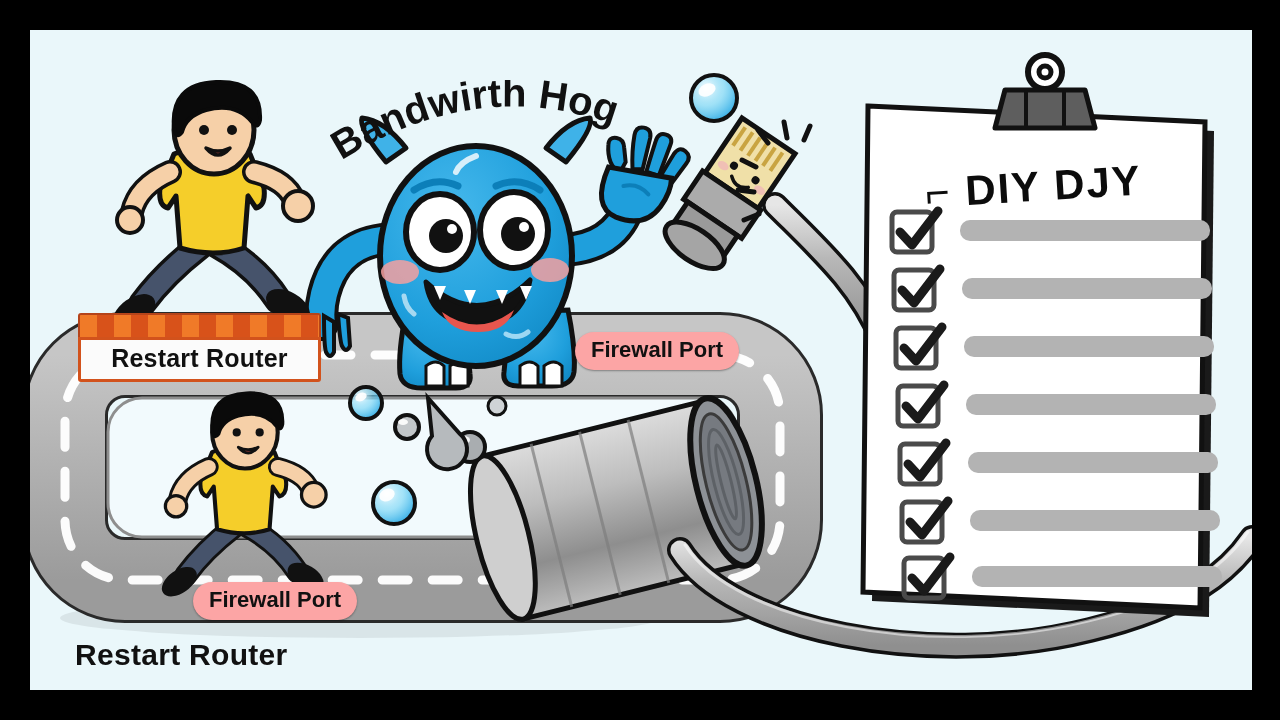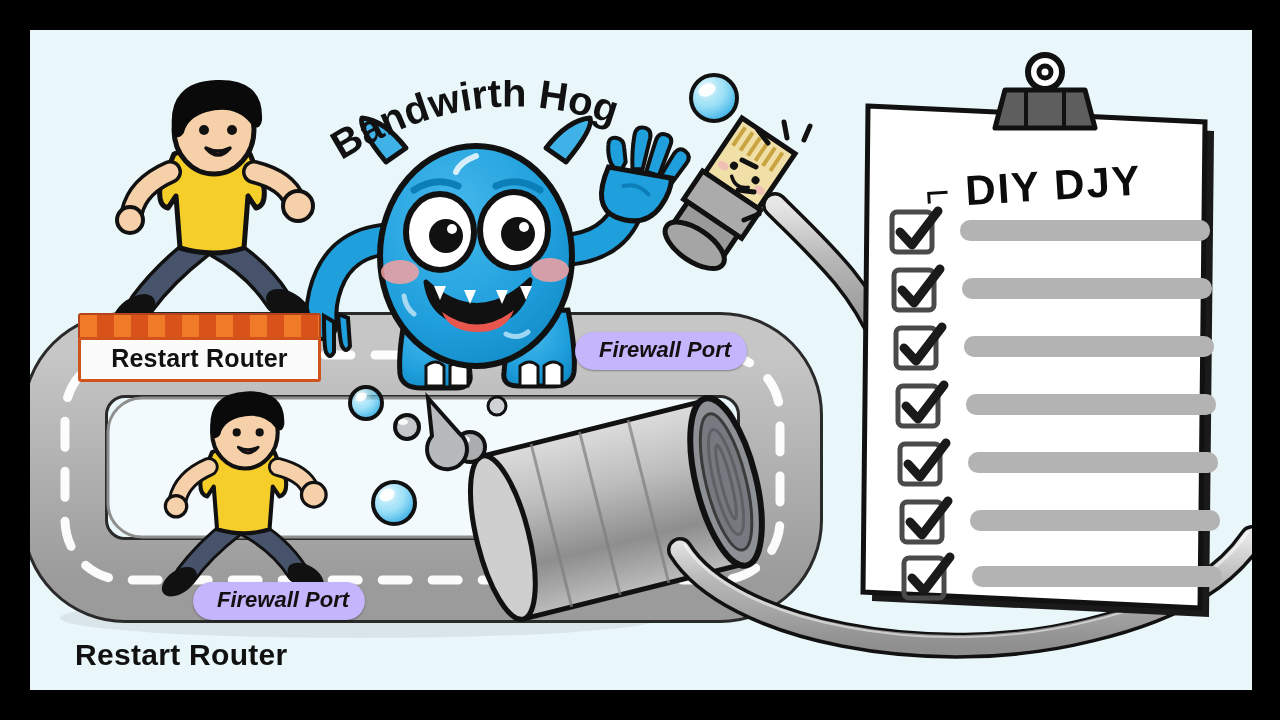--- a/index.html
+++ b/index.html
@@ -6,23 +6,23 @@
   body{width:1280px;height:720px;overflow:hidden;
        font-family:"Liberation Sans", sans-serif;}
   #stage{position:relative;width:1280px;height:720px;background:#000;}
   #canvas{position:absolute;left:30px;top:30px;width:1222px;height:660px;
           background:#eaf7fa;overflow:hidden;}
   svg.layer{position:absolute;left:0;top:0;width:1222px;height:660px;overflow:visible;}
 
   
   .lbl{position:absolute;white-space:nowrap;font-weight:bold;color:#111;}
 
-  .pill{position:absolute;background:#c4b5fd;border-radius:22px;
-        padding:5px 16px 7px 24px;font-weight:bold;color:#111;
-        white-space:nowrap;box-shadow:0 1px 2px rgba(0,0,0,.35);font-style:italic;}
+  .pill{position:absolute;background:#fca5a5;border-radius:22px;
+        padding:5px 16px 7px 16px;font-weight:bold;color:#111;
+        white-space:nowrap;box-shadow:0 1px 2px rgba(0,0,0,.35);}
 
   #restart-sign{position:absolute;left:48px;top:283px;width:243px;}
   #restart-sign .awning{height:22px;border:2px solid #b5441a;border-bottom:none;
       border-radius:3px 3px 0 0;
       background:repeating-linear-gradient(90deg,#f07a28 0 17px,#d8521a 17px 34px);}
   #restart-sign .plate{border:3px solid #d2521c;background:#fbfbfb;
       border-radius:0 0 3px 3px;text-align:center;
       font-size:25px;font-weight:bold;letter-spacing:.2px;color:#111;
       padding:4px 0 6px 0;}
 

